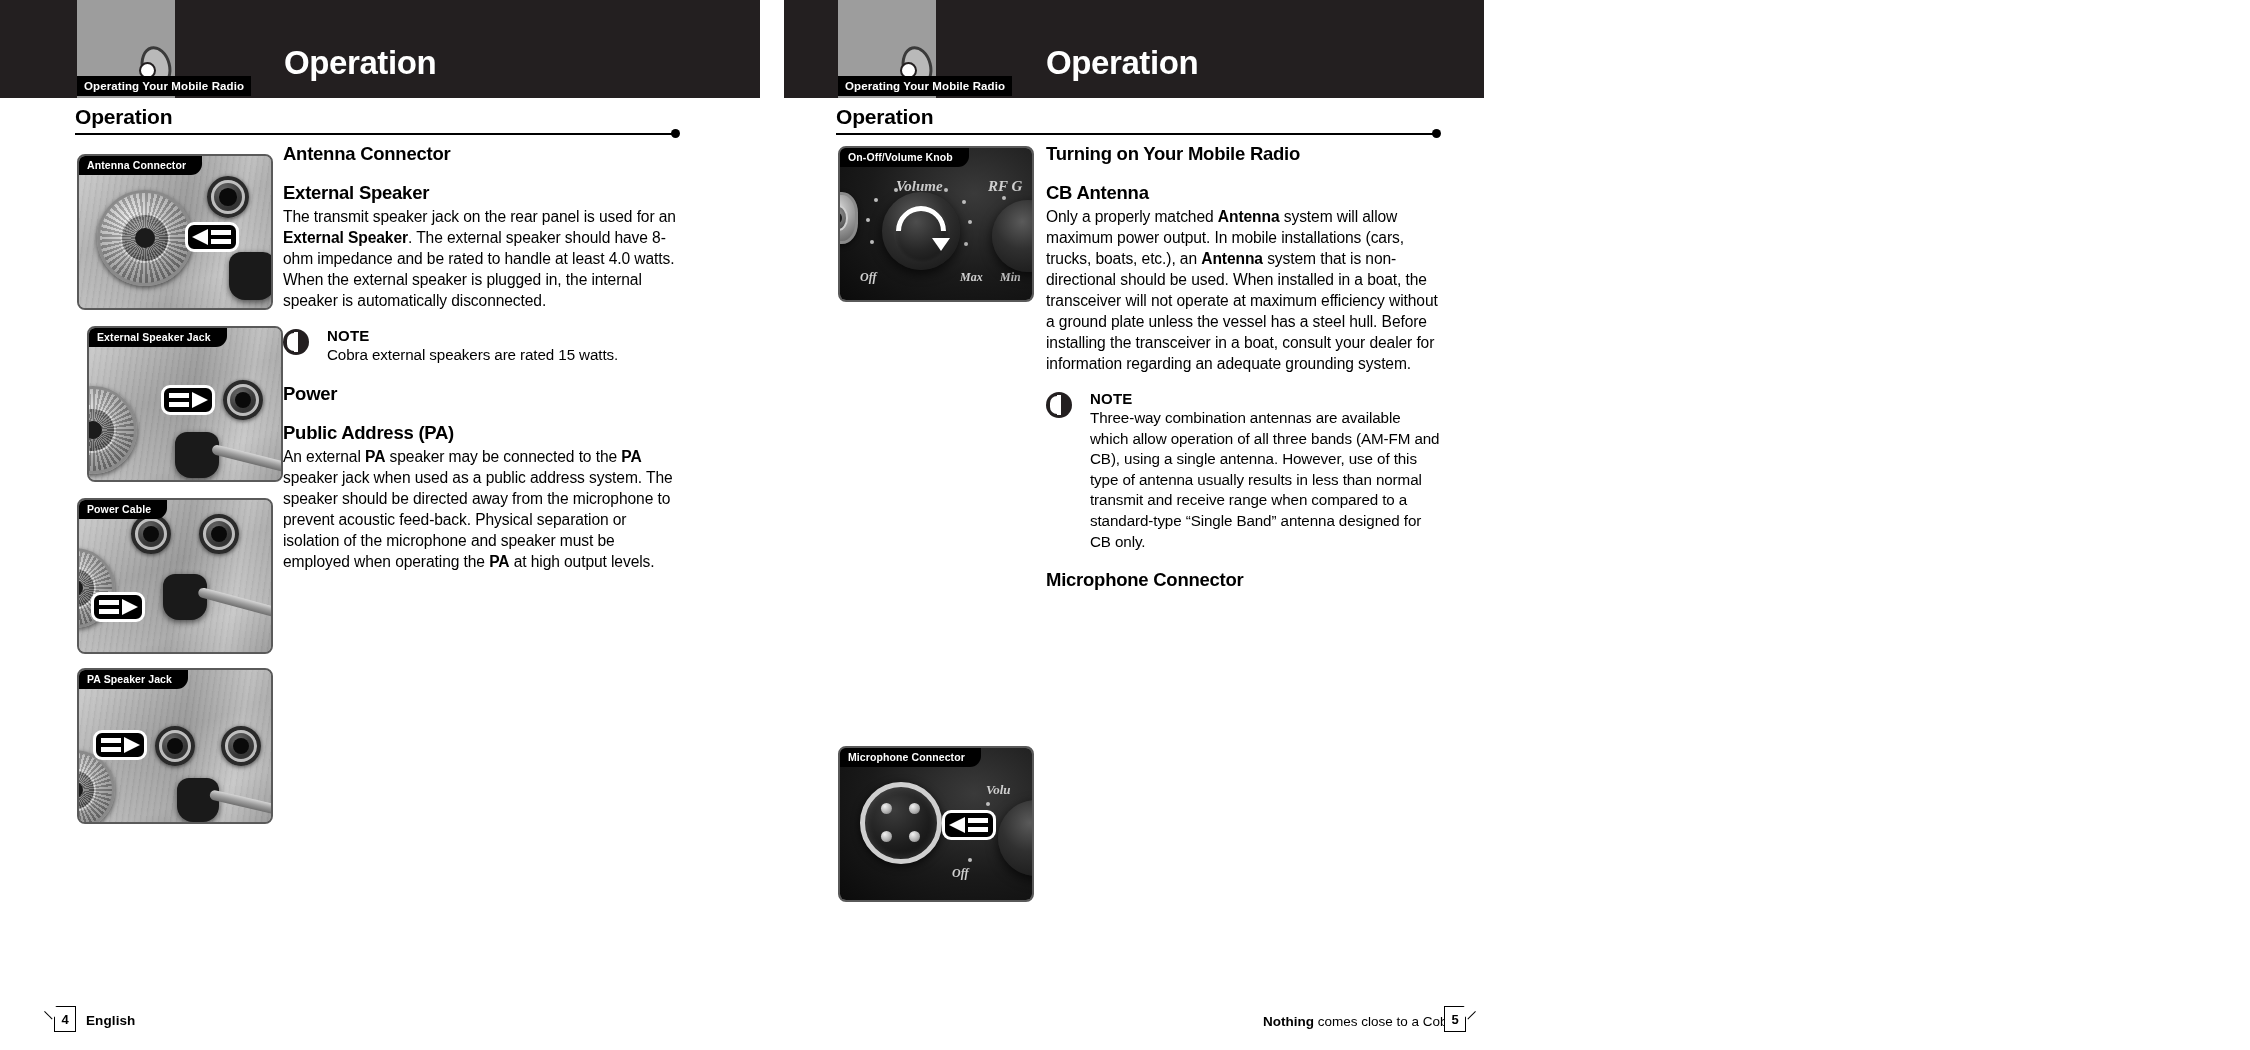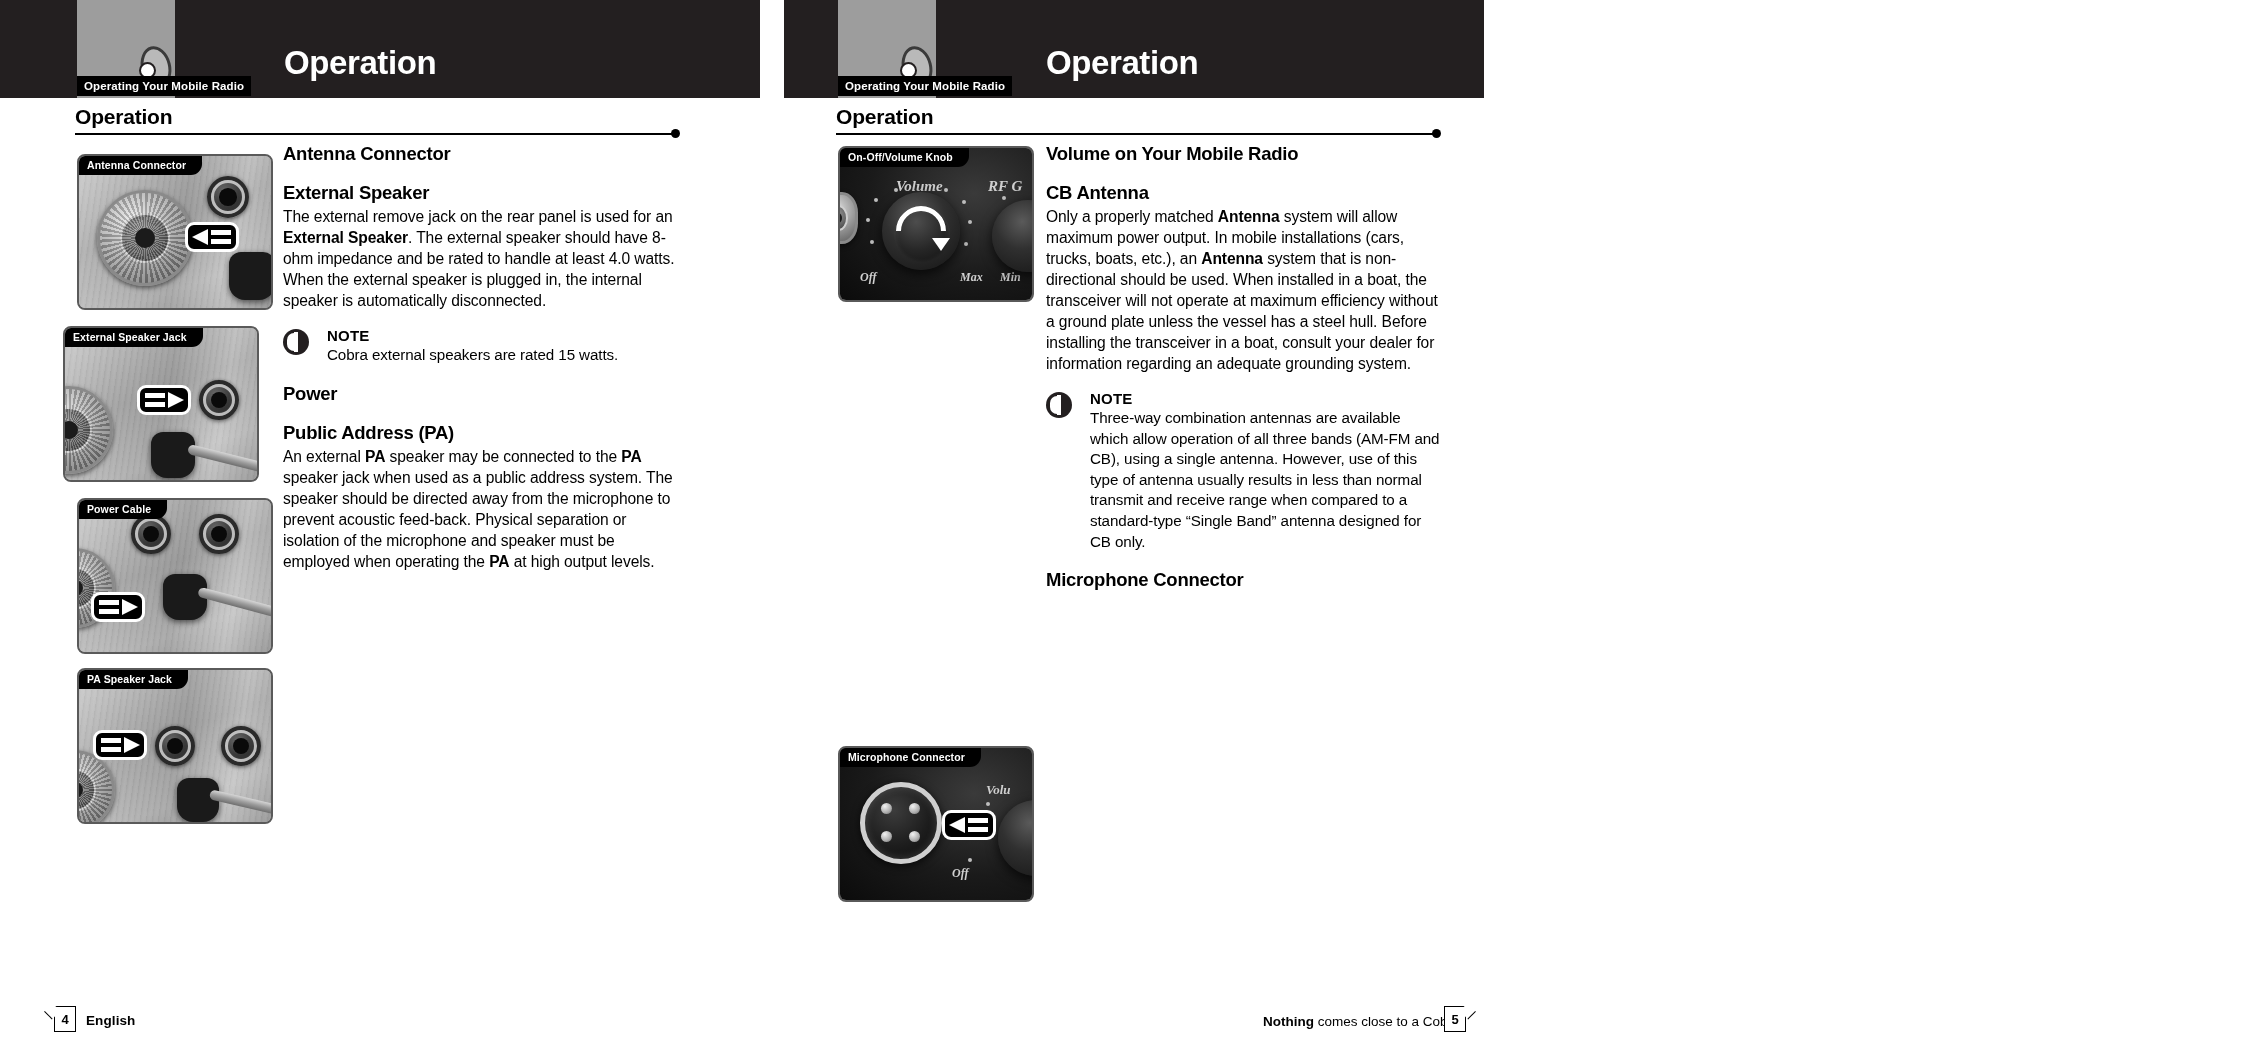--- a/index.html
+++ b/index.html
@@ -534,21 +534,21 @@
         <div class="cable-boot" style="left:150px; top:96px; width:46px; height:48px;"></div>
       </div>
       <div class="arrow-badge dir-left" style="left:106px; top:66px;">
         <div class="tri"></div>
             <div class="bar b1"></div>
             <div class="bar b2"></div>
       </div>
       <div class="panel-caption">Antenna Connector</div>
     </div>
 
-    <div class="photo-panel" style="left:63px; top:326px;">
+    <div class="photo-panel" style="left:87px; top:326px;">
       <div class="photo-inner">
         <div class="metal-bg"></div>
         <div class="so239" style="left:-40px; top:58px; width:88px; height:88px;">
           <div class="knurl"></div>
         </div>
         <div class="jack" style="left:134px; top:52px; width:40px; height:40px;"></div>
         <div class="jack-ring" style="left:138px; top:56px; width:32px; height:32px;"></div>
         <div class="cable-boot" style="left:86px; top:104px; width:44px; height:46px;"></div>
         <div class="cable-wire" style="left:122px; top:126px; width:84px; transform:rotate(14deg);"></div>
       </div>
@@ -600,21 +600,21 @@
             <div class="tri"></div>
       </div>
       <div class="panel-caption">Power Cable</div>
     </div>
 
     <div class="text-col">
 
       <h2 class="txt-h">Antenna Connector</h2>
 
       <h2 class="txt-h gap">External Speaker</h2>
-      <p class="txt-p"><span>The external remove jack on the rear panel is used for an </span><b>External Speaker</b><span>. The external speaker should have 8-ohm impedance and be rated to handle at least 4.0 watts. When the external speaker is plugged in, the internal speaker is automatically disconnected.</span></p>
+      <p class="txt-p"><span>The transmit speaker jack on the rear panel is used for an </span><b>External Speaker</b><span>. The external speaker should have 8-ohm impedance and be rated to handle at least 4.0 watts. When the external speaker is plugged in, the internal speaker is automatically disconnected.</span></p>
 
       <div class="note-block">
         <div class="note-icon"></div>
         <p class="note-title">NOTE</p>
         <p class="note-text">Cobra external speakers are rated 15 watts.</p>
       </div>
 
       <h2 class="txt-h gap">Power</h2>
 
       <h2 class="txt-h gap">Public Address (PA)</h2>
@@ -696,21 +696,21 @@
       <div class="arrow-badge dir-left" style="left:102px; top:62px;">
         <div class="tri"></div>
             <div class="bar b1"></div>
             <div class="bar b2"></div>
       </div>
       <div class="panel-caption">Microphone Connector</div>
     </div>
 
     <div class="text-col" style="left:286px;">
 
-      <h2 class="txt-h">Volume on Your Mobile Radio</h2>
+      <h2 class="txt-h">Turning on Your Mobile Radio</h2>
 
       <h2 class="txt-h gap">CB Antenna</h2>
       <p class="txt-p"><span>Only a properly matched </span><b>Antenna</b><span> system will allow maximum power output. In mobile installations (cars, trucks, boats, etc.), an </span><b>Antenna</b><span> system that is non-directional should be used. When installed in a boat, the transceiver will not operate at maximum efficiency without a ground plate unless the vessel has a steel hull. Before installing the transceiver in a boat, consult your dealer for information regarding an adequate grounding system.</span></p>
 
       <div class="note-block">
         <div class="note-icon"></div>
         <p class="note-title">NOTE</p>
         <p class="note-text">Three-way combination antennas are available which allow operation of all three bands (AM-FM and CB), using a single antenna. However, use of this type of antenna usually results in less than normal transmit and receive range when compared to a standard-type “Single Band” antenna designed for CB only.</p>
       </div>
 

